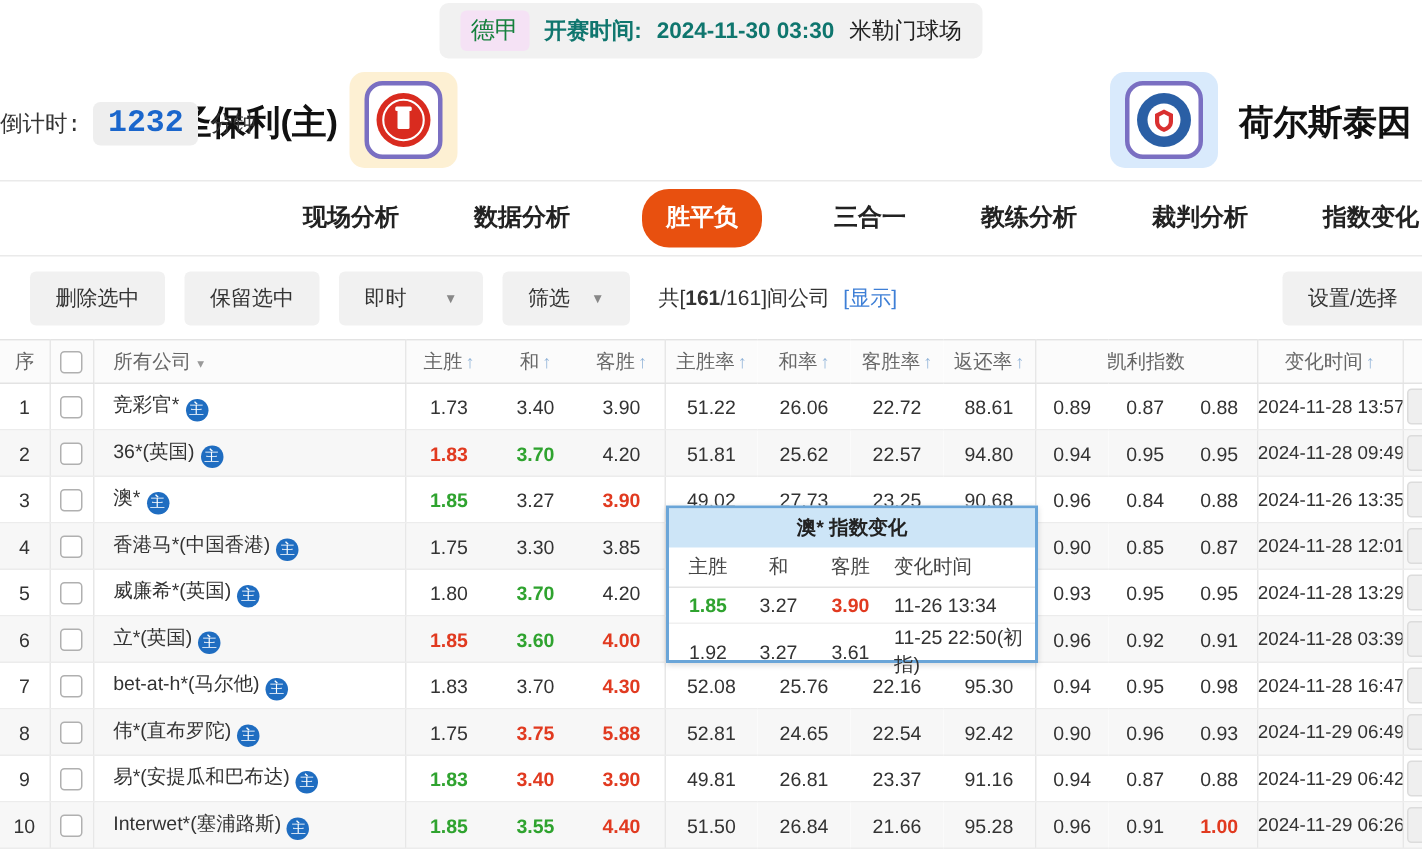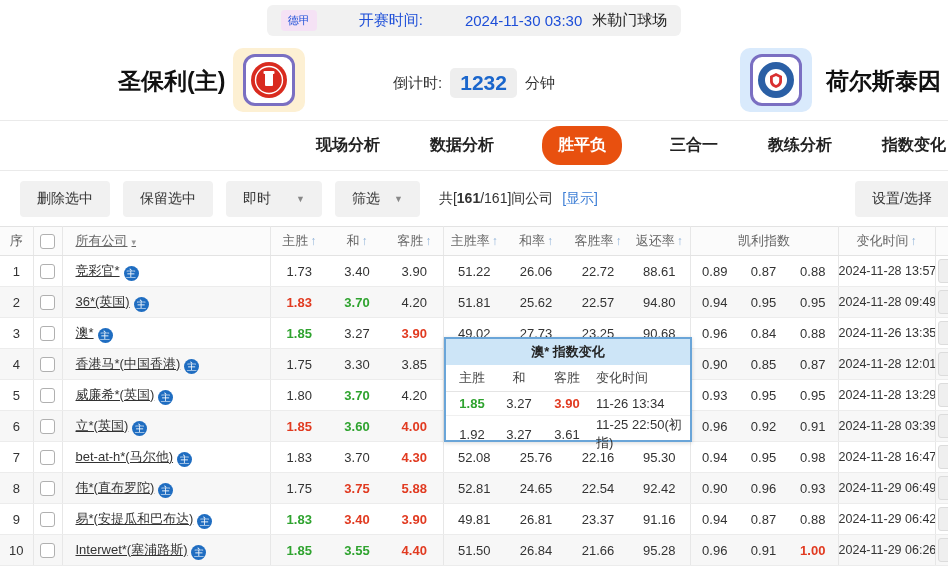--- a/index.html
+++ b/index.html
@@ -3,23 +3,23 @@
 <meta charset="utf-8">
 <style>
   * { margin:0; padding:0; box-sizing:border-box; }
   html,body { width:948px; height:570px; overflow:hidden; background:#fff;
     font-family:"Liberation Sans","DejaVu Sans",sans-serif; color:#333; }
 
   
   .topbar { height:40px; display:flex; justify-content:center; align-items:center; }
   .match-pill { background:#f1f1f1; border-radius:6px; padding:5px 14px;
     display:flex; align-items:center; gap:10px; font-size:15px; }
-  .league-badge { background:#f5e2f5; color:#1d4ed8; font-size:11px;
+  .league-badge { background:#f5e2f5; color:#15803d; font-size:16px;
     padding:3px 7px; border-radius:4px; }
-  .kick-label, .kick-time { font-weight:normal; color:#1d4ed8;margin-left:32px; }
+  .kick-label, .kick-time { font-weight:bold; color:#0f766e; }
   .venue { color:#222; }
 
   
   .teams { height:80px; display:flex; align-items:center; position:relative; }
   .home-name { position:absolute; left:118px; top:26px; font-size:23px; font-weight:bold; color:#111; }
   .away-name { position:absolute; left:826px; top:26px; font-size:23px; font-weight:bold; color:#111; }
   .logo-box { position:absolute; top:8px; width:72px; height:64px; border-radius:10px;
     display:flex; align-items:center; justify-content:center; }
   .logo-home { left:233px; background:#fdf0d3; }
   .logo-away { left:740px; background:#d9eafc; }
@@ -47,36 +47,36 @@
   .settings-btn { position:absolute; left:855px; width:110px; text-align:left; }
 
   
   table { width:948px; border-collapse:collapse; table-layout:fixed; font-size:13px; }
   thead td { height:29px; background:#fbfbfb; color:#666;
     border-top:1px solid #e3e3e3; border-bottom:1px solid #e3e3e3; }
   tbody td { height:31px; border-bottom:1px solid #ececec; }
   tr.alt td { background:#f7f7f7; }
   td { text-align:center; vertical-align:middle; overflow:hidden; white-space:nowrap; }
   td.bdr { border-right:1px solid #e7e7e7; }
-  td.co { text-align:left; padding-left:13px;text-decoration:underline; }
+  td.co { text-align:left; padding-left:13px; }
   .sort-up { color:#8fb2d8; font-weight:bold; margin-left:2px; font-size:12px; }
   .dd-car { color:#999; font-size:9px; margin-left:4px; }
   .cbx { width:15px; height:15px; appearance:none; -webkit-appearance:none;
     border:1px solid #b0b0b0; border-radius:3px; background:#fff; vertical-align:middle; cursor:pointer; }
   .host-badge { display:inline-block; width:15px; height:15px; line-height:15px; border-radius:50%;
     background:#1f6dc1; color:#fff; font-size:10px; text-align:center; margin-left:4px; vertical-align:-2px; }
   .c-red { color:#e13a20; font-weight:bold; }
   .c-green { color:#2fa32f; font-weight:bold; }
   td.time { font-size:12.5px; }
   .edge-btn { width:20px; height:24px; background:#efefef; border:1px solid #dcdcdc;
     border-radius:3px; margin-left:2px; }
 
   
   .countdown { position:absolute; left:0; right:0; top:28px; display:flex;
-    justify-content:center; align-items:center; gap:8px; font-size:15px; color:#333; }
+    justify-content:flex-start; align-items:center; gap:8px; font-size:15px; color:#333;font-family:Liberation Mono, monospace; }
   .cd-value { background:#eeeeee; border-radius:5px; padding:3px 10px;
     color:#1a66cc; font-size:21px; font-weight:bold; }
 
   
   .popup { position:absolute; left:444px; top:337px; width:248px; border:2px solid #6aa5d8;
     background:#fff; z-index:50; font-size:13px; box-shadow:0 1px 4px rgba(0,0,0,.15); }
   .popup-title { background:#cde5f7; height:26px; line-height:26px; text-align:center;
     font-weight:bold; color:#222; }
   .popup-grid { display:grid; grid-template-columns:52px 42px 54px auto; align-items:center; }
   .popup-head { height:27px; color:#444; border-bottom:1px solid #e4e4e4; }
@@ -132,20 +132,21 @@
 </div>
 
 <div class="hr-line"></div>
 
 <div class="nav">
     <button class="tab">现场分析</button>
     <button class="tab">数据分析</button>
     <button class="tab active">胜平负</button>
     <button class="tab">三合一</button>
     <button class="tab">教练分析</button>
+    <button class="tab">裁判分析</button>
     <button class="tab">指数变化</button>
   </div>
 
 <div class="hr-line"></div>
 
 <div class="toolbar">
   <button class="tbtn">删除选中</button>
   <button class="tbtn">保留选中</button>
   <button class="tbtn tsel sel-instant">
     <span>即时</span>

